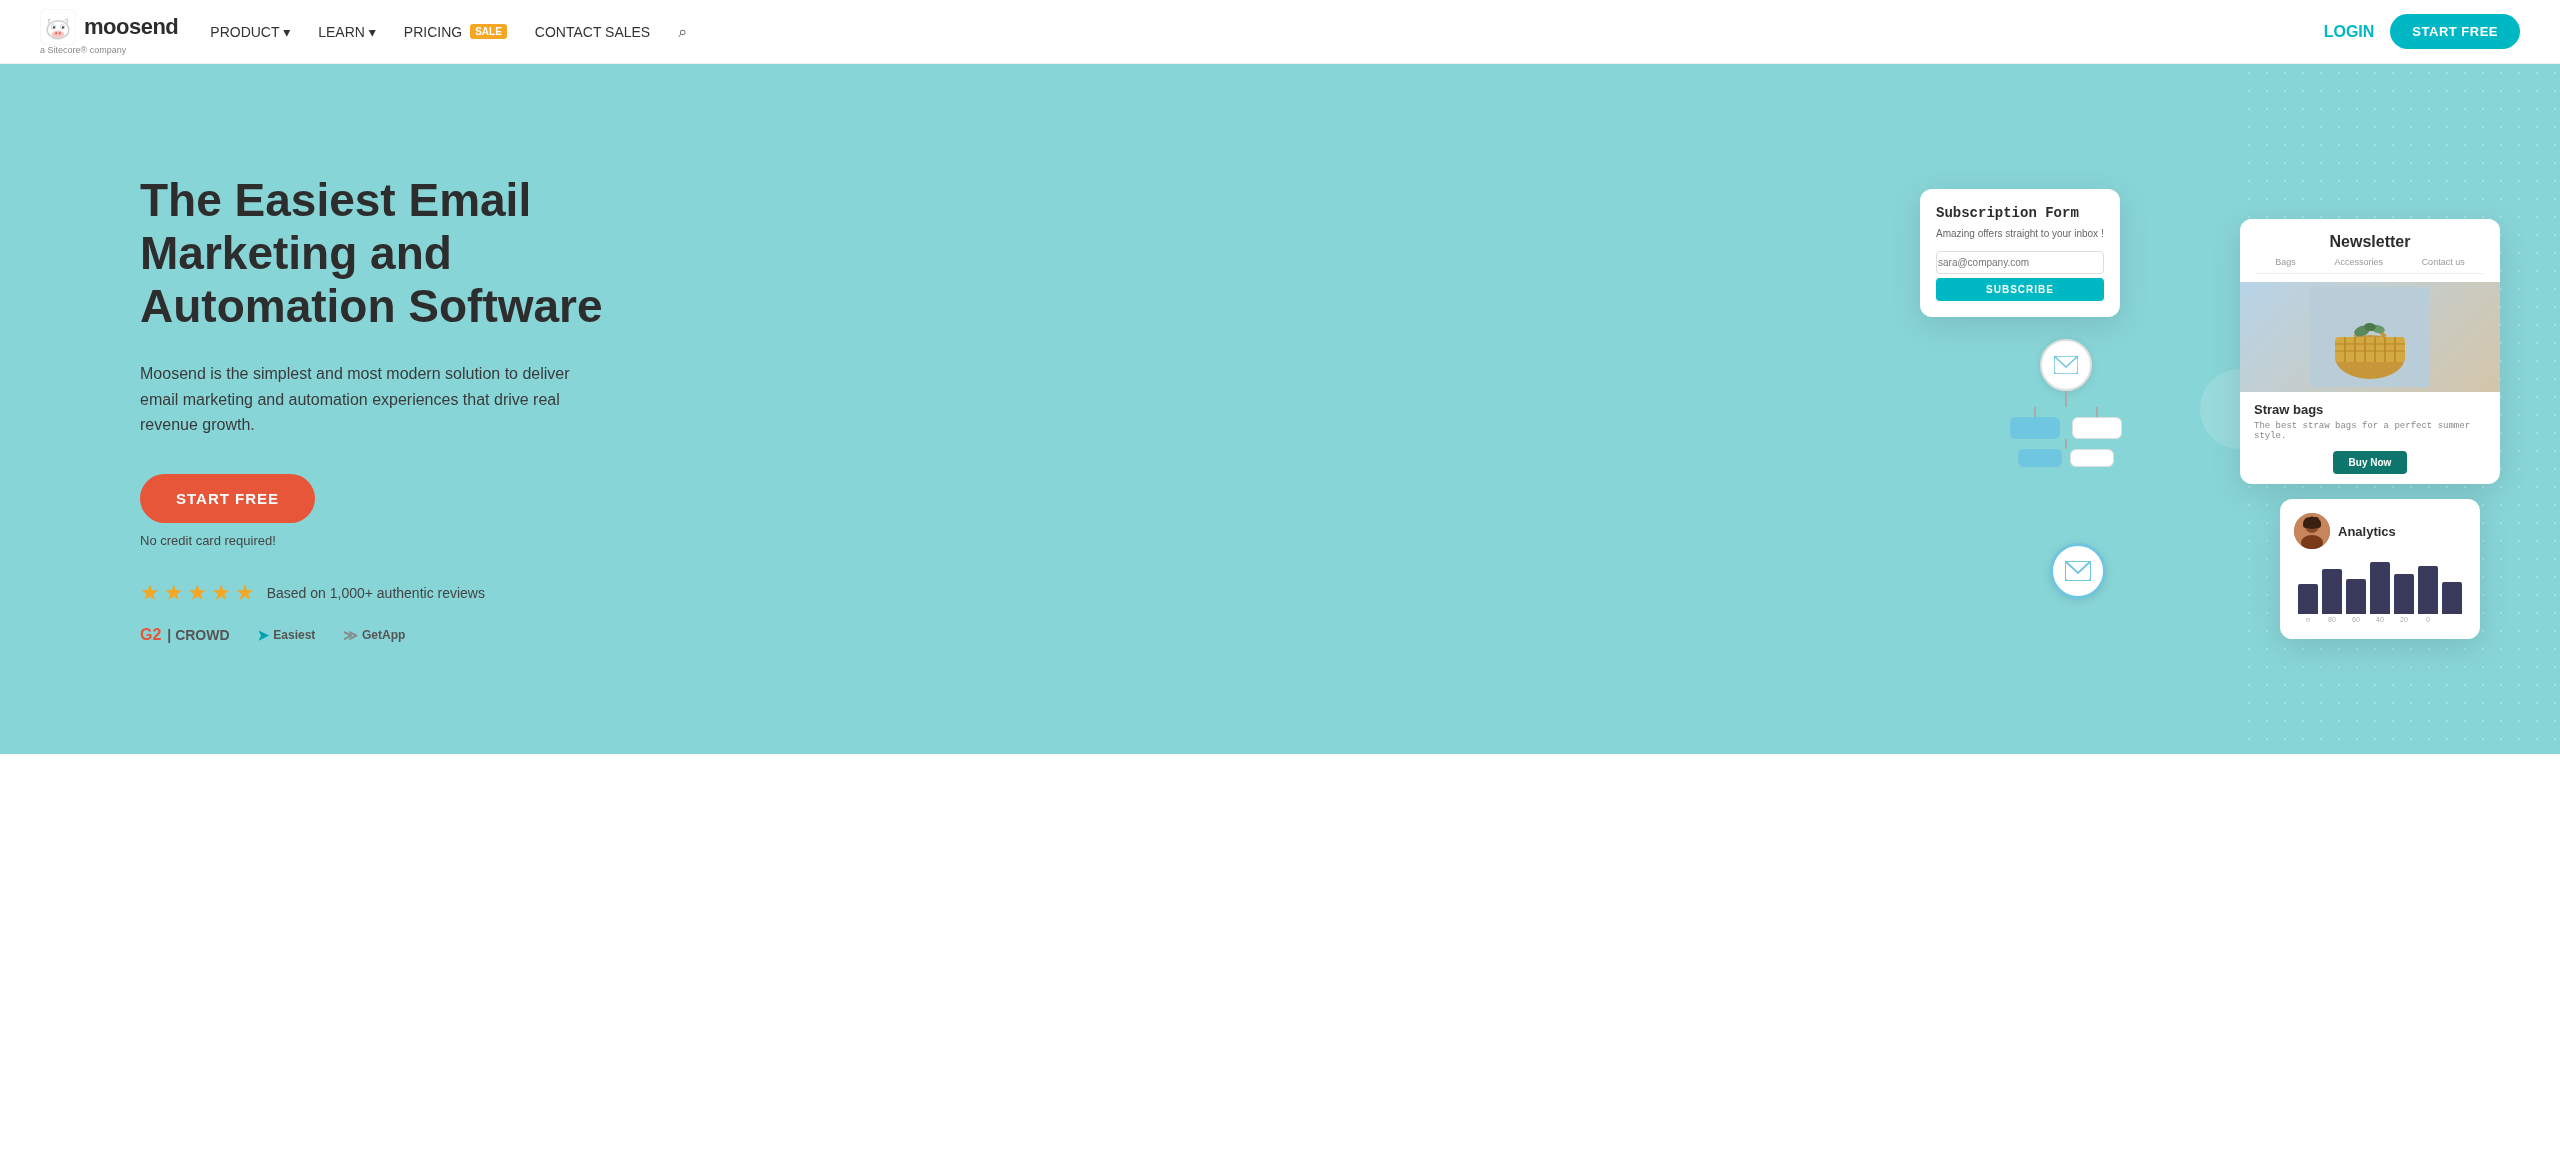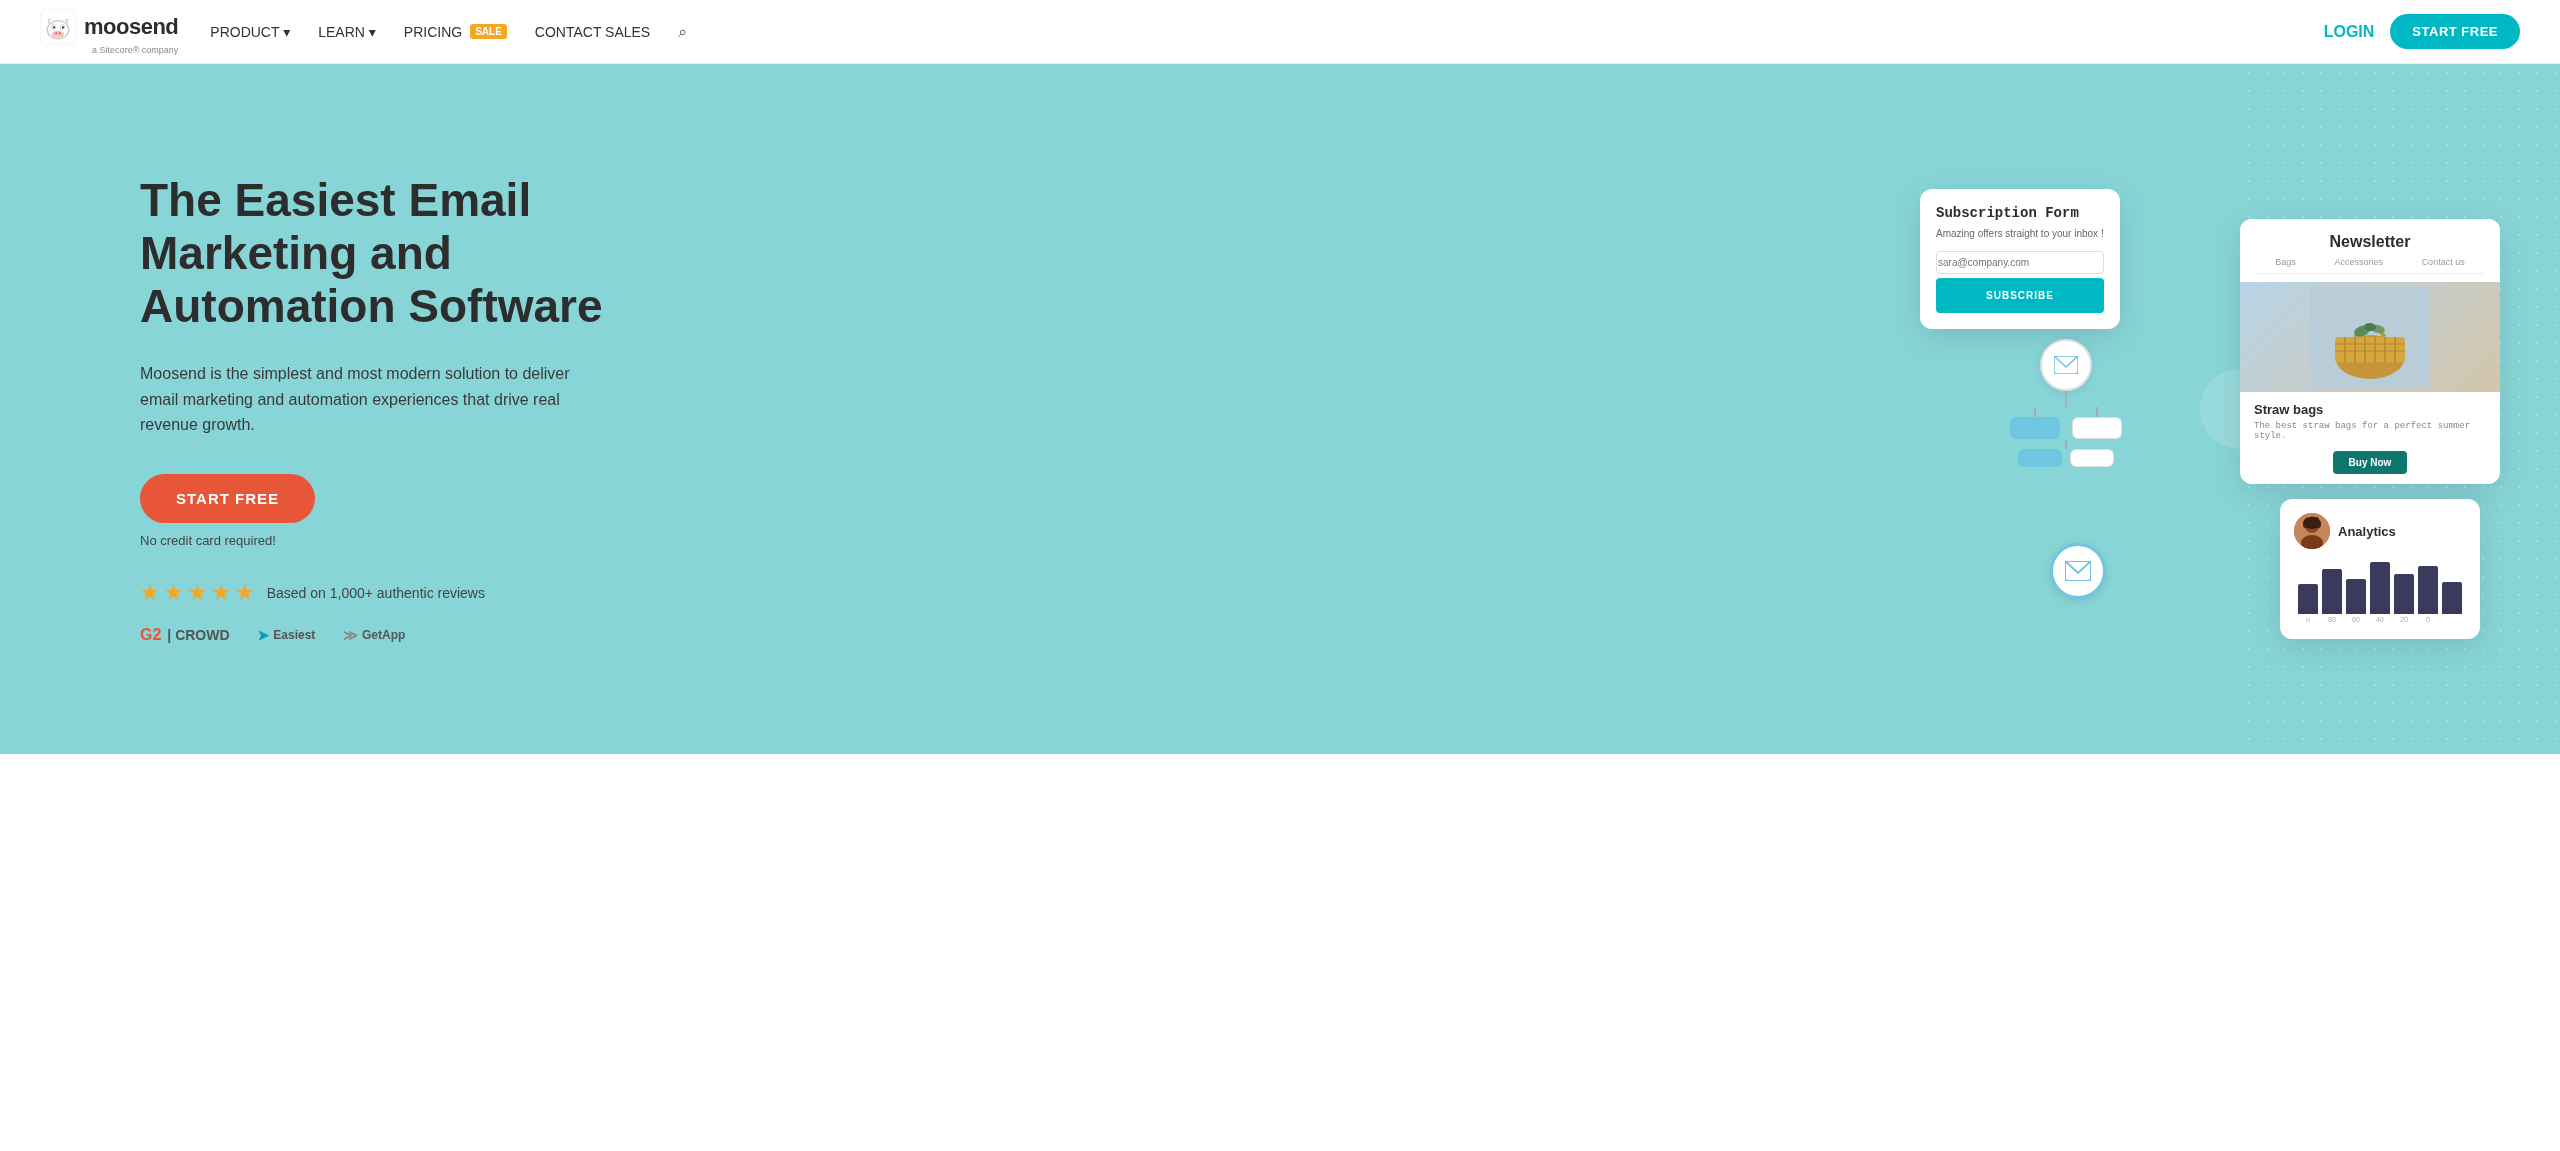--- a/index.html
+++ b/index.html
@@ -11,21 +11,21 @@
       align-items: center;
       justify-content: space-between;
       padding: 0 40px;
       height: 64px;
       background: #fff;
       border-bottom: 1px solid #eee;
       position: relative;
       z-index: 10;
     }
     .navbar-left { display: flex; align-items: center; gap: 32px; }
-    .logo-area { display: flex; flex-direction: column; align-items: flex-end; }
+    .logo-area { display: flex; flex-direction: column; align-items: flex-start; }
     .logo-row { display: flex; align-items: center; gap: 8px; }
     .logo-text { font-size: 22px; font-weight: 700; color: #2d2d2d; letter-spacing: -0.5px; }
     .logo-sub { font-size: 9px; color: #888; }
     .nav-links { display: flex; align-items: center; gap: 28px; }
     .nav-link {
       font-size: 14px;
       color: #333;
       text-decoration: none;
       font-weight: 500;
       cursor: pointer;
@@ -148,21 +148,21 @@
       font-size: 10px;
       color: #999;
       margin-bottom: 4px;
     }
     .sub-form-btn {
       width: 100%;
       background: #00b8c4;
       color: #fff;
       border: none;
       border-radius: 4px;
-      padding: 12px;
+      padding: 6px;
       font-size: 10px;
       font-weight: 700;
       cursor: pointer;
       letter-spacing: 1px;
     }
 
     
     .newsletter-card {
       width: 260px;
       top: 60px;

